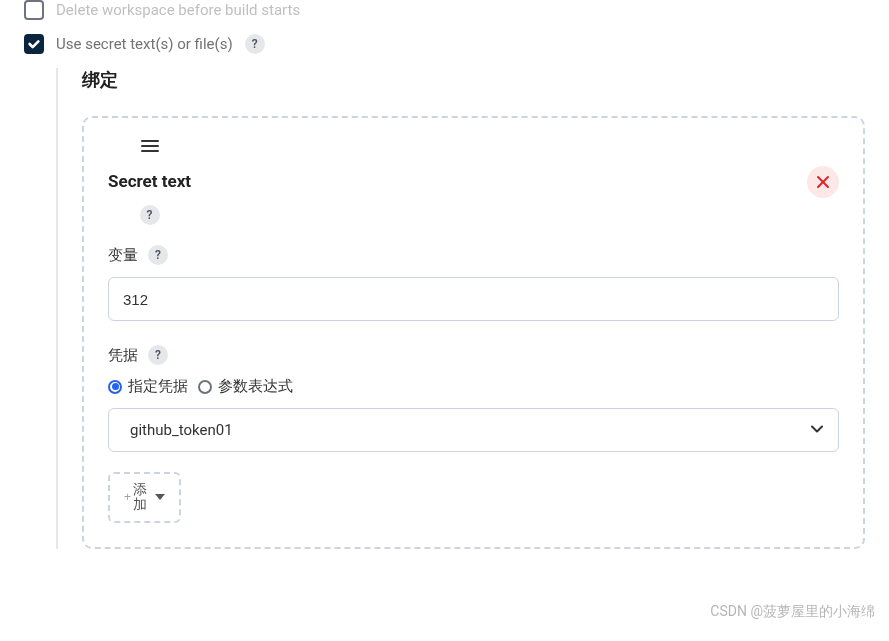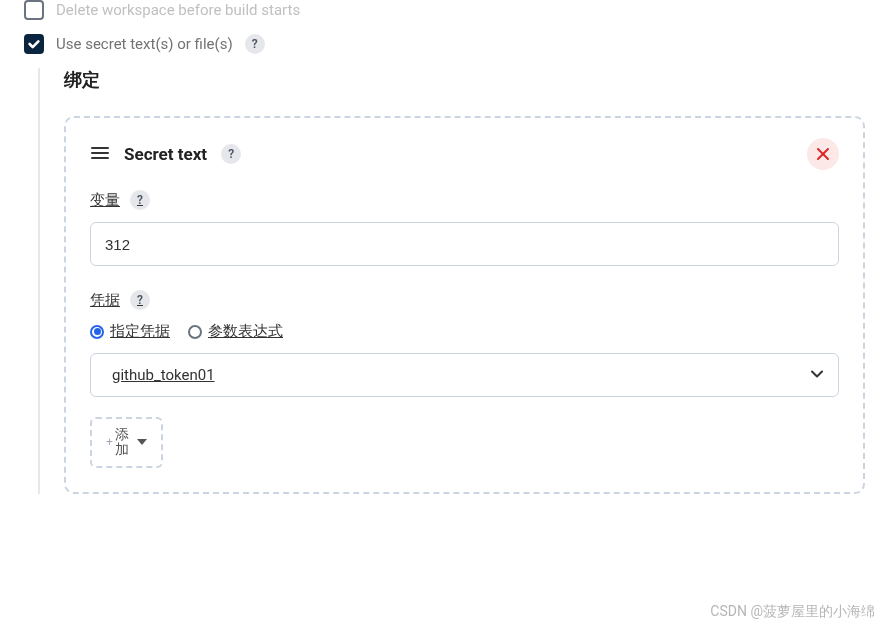--- a/index.html
+++ b/index.html
@@ -64,21 +64,21 @@
       color: #4b5563;
       display: flex;
       align-items: center;
       justify-content: center;
       font-size: 12px;
       font-weight: 600;
       cursor: pointer;
       flex-shrink: 0;
     }
     .indent-section {
-      margin-left: 14px;
+      margin-left: 32px;
       border-left: 2px solid #e5e7eb;
       padding-left: 24px;
     }
     .section-title {
       font-size: 18px;
       font-weight: 700;
       color: #222;
       margin: 10px 0 24px 0;
     }
     .dashed-box {
@@ -90,20 +90,21 @@
     .dashed-header {
       display: flex;
       align-items: center;
       justify-content: space-between;
       margin-bottom: 20px;
     }
     .dashed-header-left {
       display: flex;
       align-items: center;
       gap: 14px;
+      flex-direction: column;
     }
     .drag-icon {
       width: 20px;
       color: #333;
       cursor: grab;
     }
     .secret-title {
       font-size: 17px;
       font-weight: 700;
       color: #222;
@@ -117,21 +118,20 @@
       align-items: center;
       justify-content: center;
       cursor: pointer;
     }
     .remove-btn svg {
       width: 14px;
       height: 14px;
     }
     .field-group {
       margin-bottom: 24px;
-      text-decoration: underline;
     }
     .field-label-row {
       display: flex;
       align-items: center;
       gap: 10px;
       margin-bottom: 12px;
     }
     .field-label {
       font-size: 15px;
       color: #333;
@@ -142,21 +142,21 @@
       border: 1px solid #cbd5e1;
       border-radius: 6px;
       padding: 14px 14px;
       font-size: 15px;
       color: #333;
       outline: none;
     }
     .radio-row {
       display: flex;
       align-items: flex-start;
-      gap: 8px;
+      gap: 0;
       margin-bottom: 12px;
     }
     .radio-item {
       display: flex;
       align-items: center;
       gap: 6px;
       margin-right: 10px;
       cursor: pointer;
     }
     .radio {

